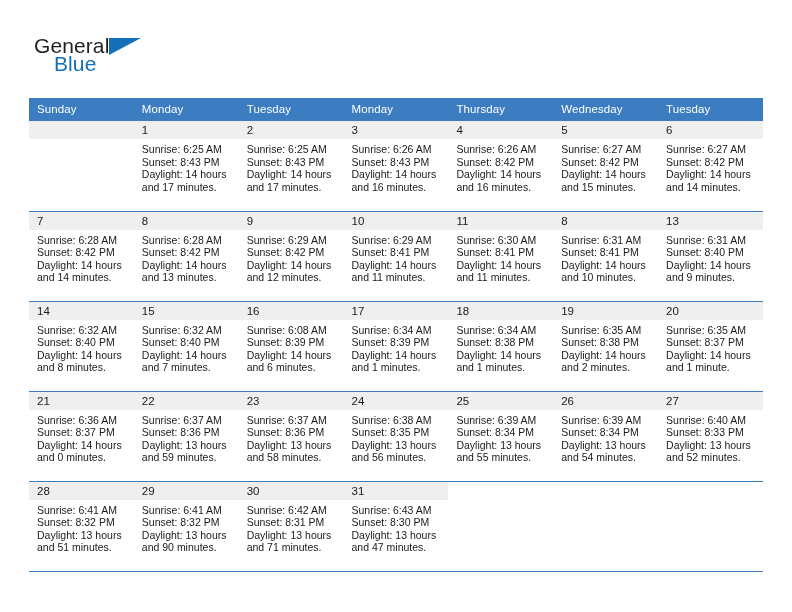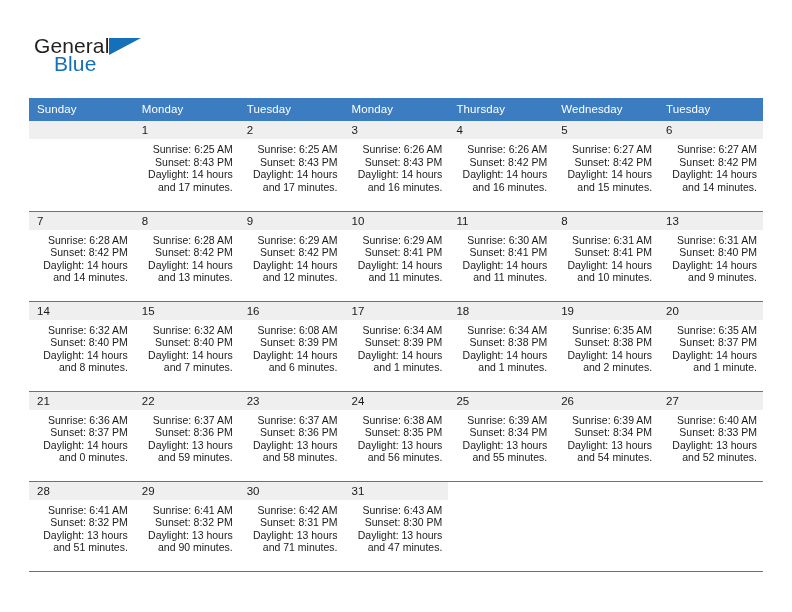--- a/index.html
+++ b/index.html
@@ -125,21 +125,20 @@
     line-height: 12px;
   }
   td.empty .daynum-bar {
     background: #efefef;
   }
   .cell-body {
     padding: 4px 6px 0 8px;
     font-size: 10.5px;
     line-height: 12.6px;
     color: #1a1a1a;
-    text-align: right;
   }
   .cell-body div {
     white-space: nowrap;
   }
 </style>
 </head>
 <body>
 
 <div class="page">
 

